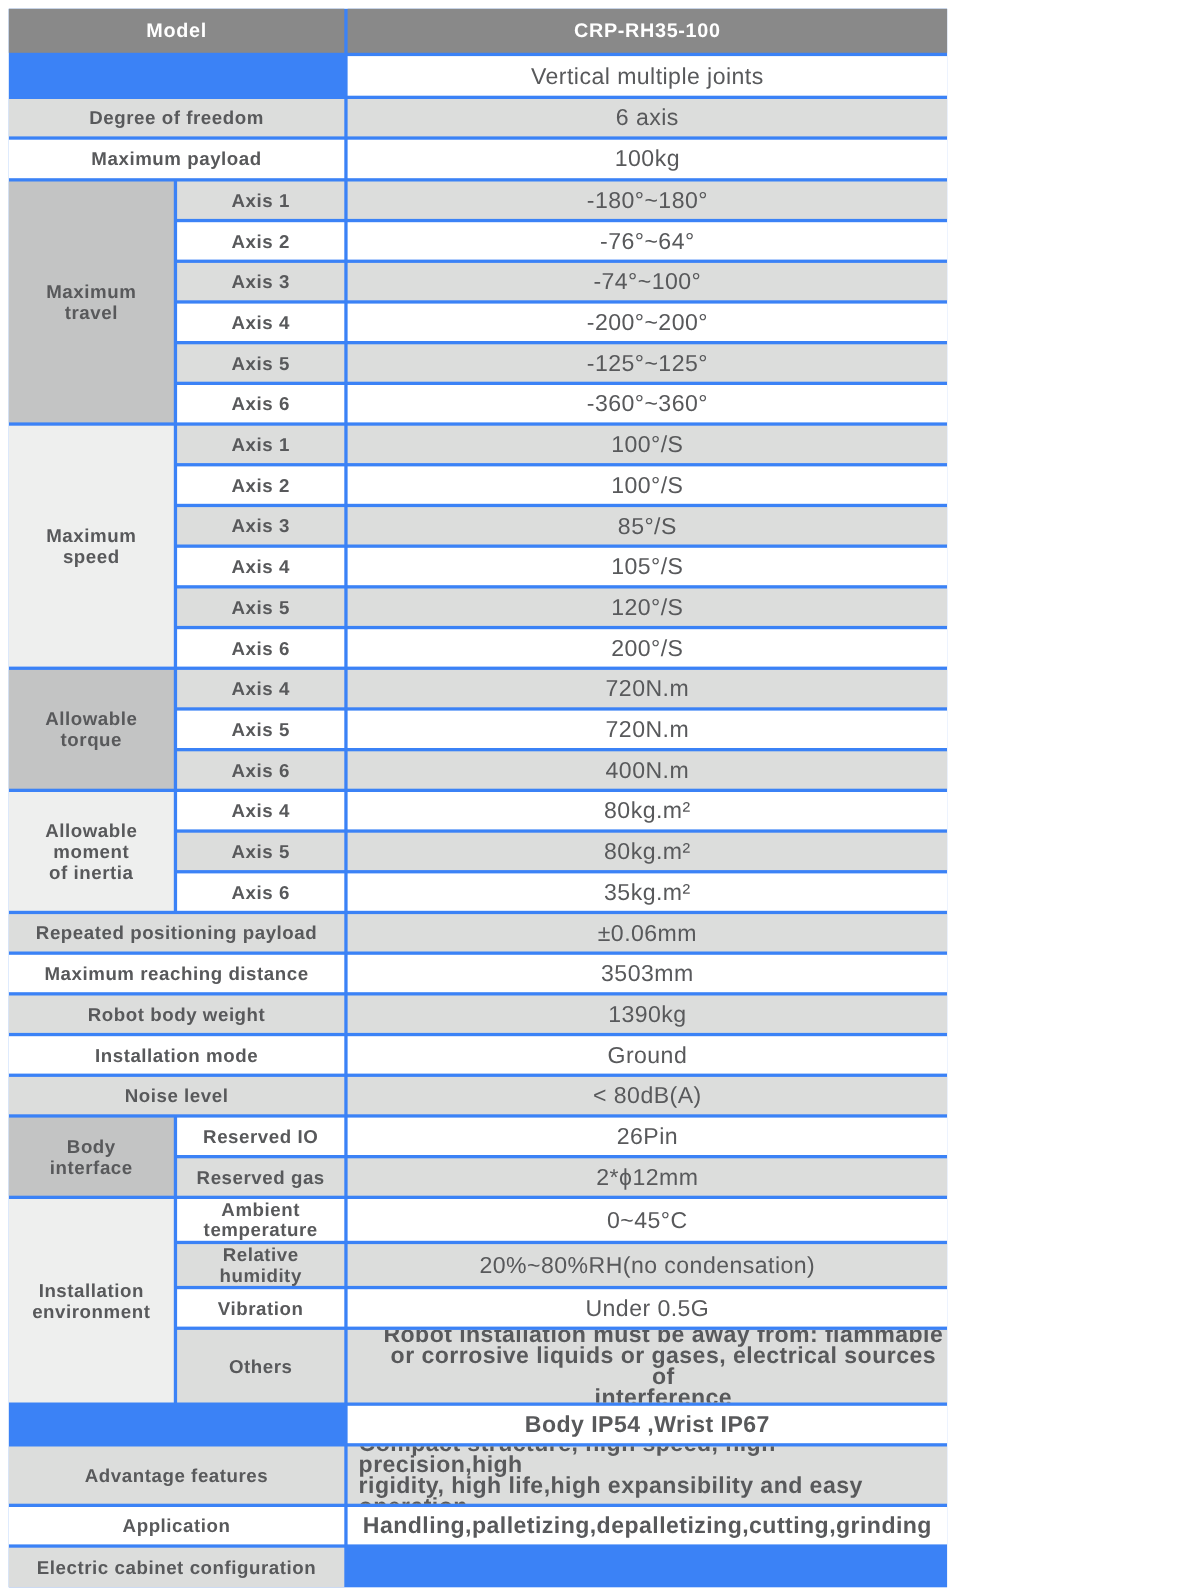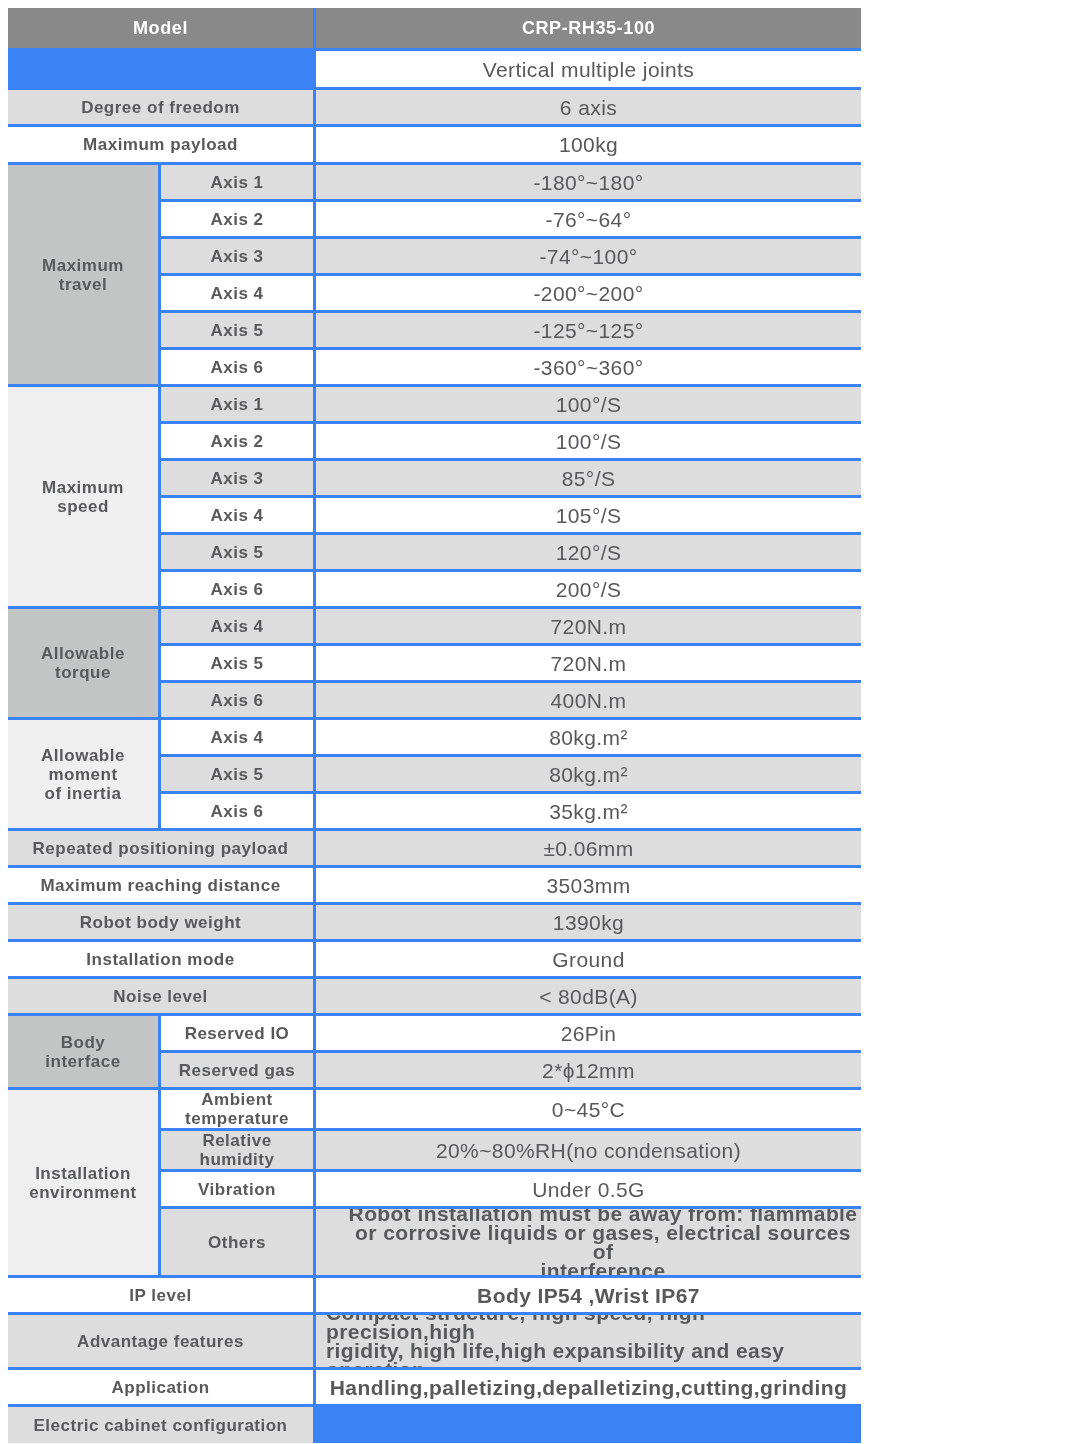--- a/index.html
+++ b/index.html
@@ -134,21 +134,20 @@
   <div class="c stripe lab" style="grid-area:31/2">Relative
 humidity</div>
   <div class="c stripe val" style="grid-area:31/3">20%~80%RH(no condensation)</div>
   <div class="c white lab" style="grid-area:32/2">Vibration</div>
   <div class="c white val" style="grid-area:32/3">Under 0.5G</div>
   <div class="c stripe lab" style="grid-area:33/2">Others</div>
   <div class="c stripe val valb left pl30" style="grid-area:33/3">Robot installation must be away from: flammable
 or corrosive liquids or gases, electrical sources of
 interference</div>
 
-  <div class="c white lab" style="grid-area:34/1/35/3">IP level</div>
   <div class="c white val valb" style="grid-area:34/3">Body IP54 ,Wrist IP67</div>
 
   <div class="c stripe lab" style="grid-area:35/1/36/3">Advantage features</div>
   <div class="c stripe val valb left pl10" style="grid-area:35/3">Compact structure, high speed, high precision,high
 rigidity, high life,high expansibility and easy operation</div>
 
   <div class="c white lab" style="grid-area:36/1/37/3">Application</div>
   <div class="c white val valb" style="grid-area:36/3">Handling,palletizing,depalletizing,cutting,grinding</div>
 
   <div class="c stripe lab" style="grid-area:37/1/38/3">Electric cabinet configuration</div>

